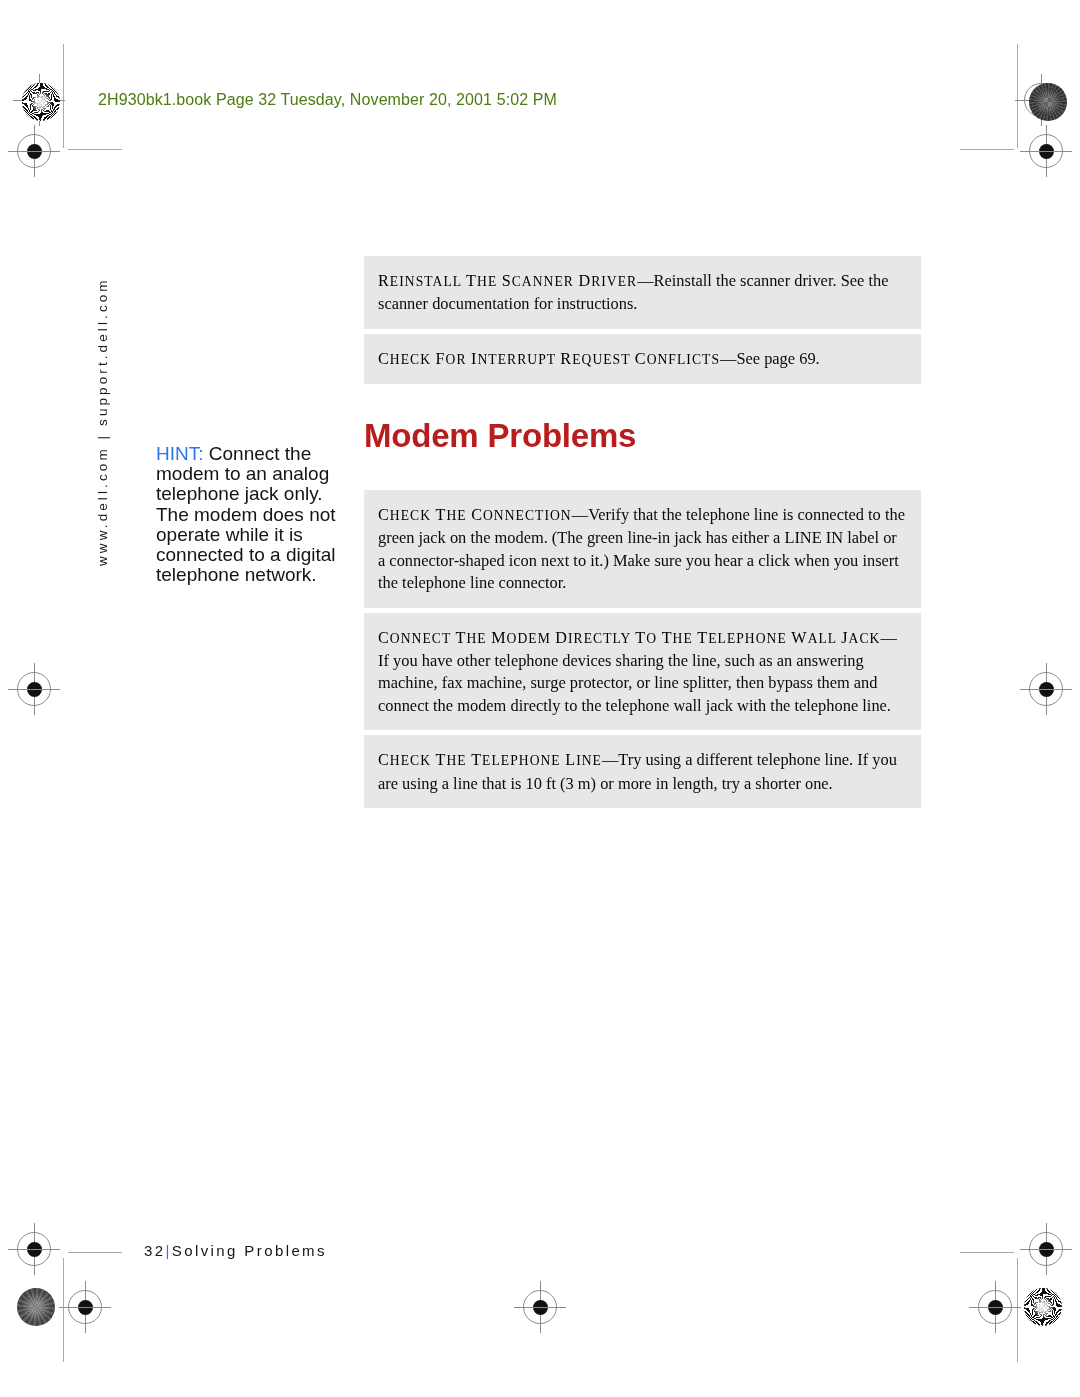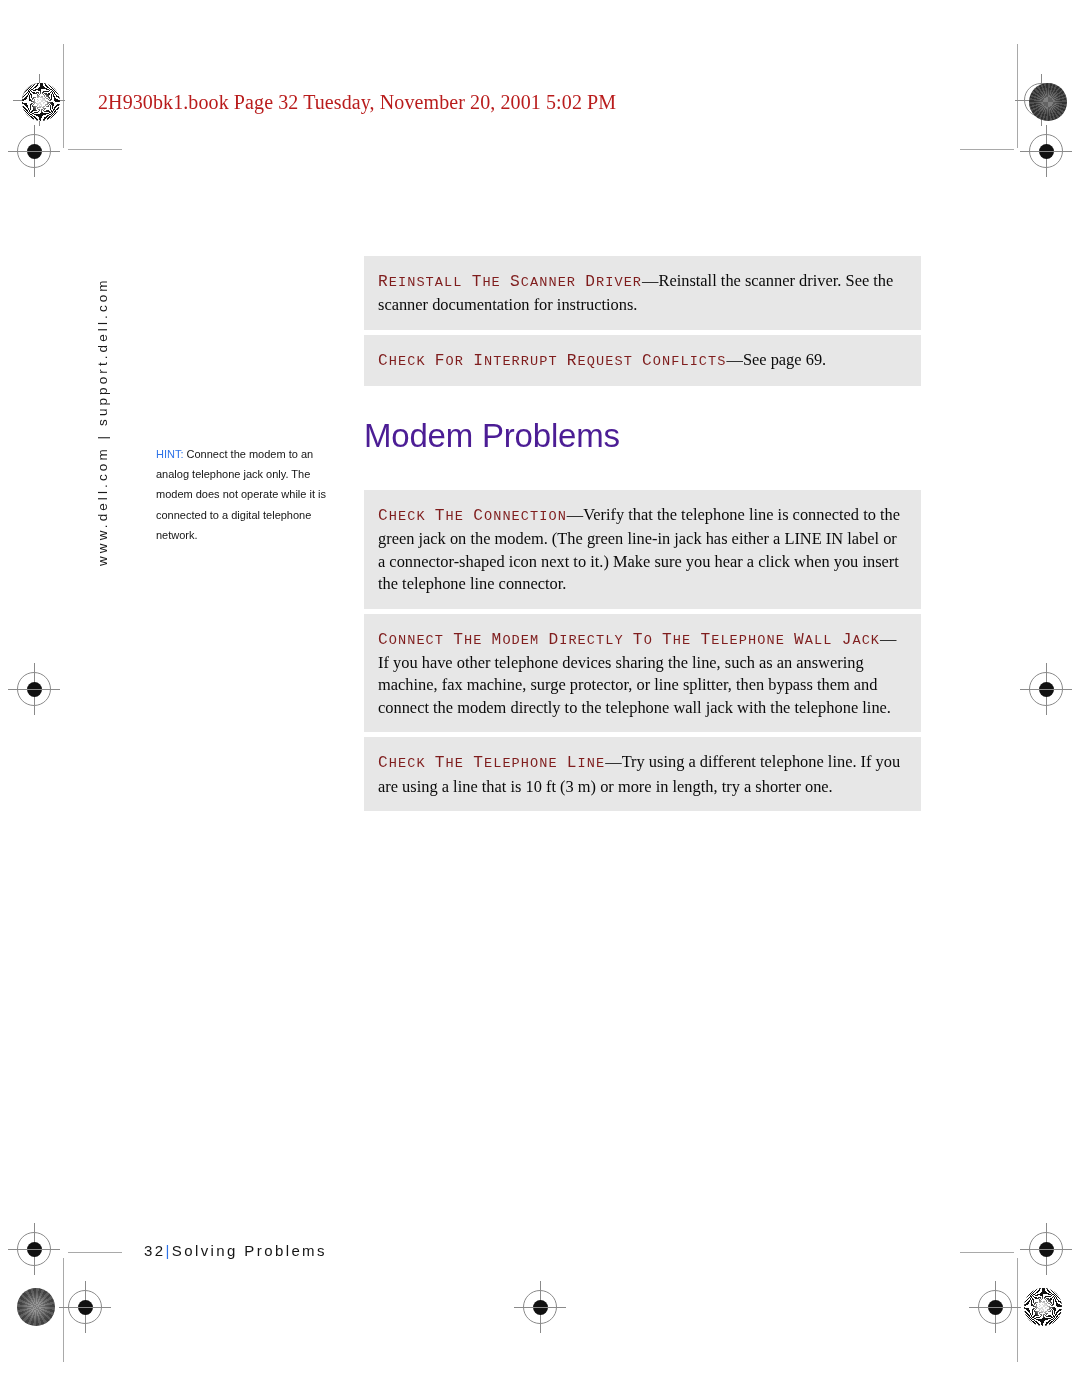--- a/index.html
+++ b/index.html
@@ -94,23 +94,23 @@
     background:
       repeating-conic-gradient(rgba(255,255,255,0.10) 0deg 9deg, rgba(0,0,0,0.12) 9deg 18deg),
       radial-gradient(circle at 50% 50%, rgba(255,255,255,0.28) 0 18%, rgba(0,0,0,0.18) 55%, rgba(0,0,0,0.30) 100%);
   }
 
   
   .page-header {
     position: absolute;
     left: 98px;
     top: 91px;
-    font-family: Liberation Serif, serif;
-    font-size: 20px;
-    color: #b91c1c;
+    font-family: Liberation Sans, sans-serif;
+    font-size: 16px;
+    color: #4d7c0f;
     white-space: nowrap;
     letter-spacing: 0.1px;
   }
 
   
   .side-url {
     position: absolute;
     left: 0;
     top: 0;
     transform-origin: 0 0;
@@ -121,37 +121,37 @@
     white-space: nowrap;
   }
 
   
   .hint {
     position: absolute;
     left: 156px;
     top: 444px;
     width: 190px;
     font-family: "Liberation Sans", "DejaVu Sans", sans-serif;
-    font-size: 11px;
+    font-size: 19px;
     line-height: 20.2px;
     color: #141414;
   }
   .hint .hint-kw {
     color: #2f74e8;
   }
 
   
   .section-title {
     position: absolute;
     left: 364px;
     top: 395px;
     font-family: "Liberation Sans", "DejaVu Sans", sans-serif;
     font-size: 33px;
-    font-weight: 400;
-    color: #4c1d95;
+    font-weight: 700;
+    color: #b91c1c;
     letter-spacing: -0.2px;
   }
 
   
   .boxes {
     position: absolute;
     left: 364px;
     width: 557px;
   }
   #boxes-top { top: 256px; }
@@ -165,22 +165,22 @@
   }
   .tip-text {
     font-family: "Liberation Serif", "DejaVu Serif", serif;
     font-size: 16.4px;
     line-height: 22.4px;
     color: #0a0a0a;
     margin: 0;
     text-align: left;
   }
   .tip-lead {
-    font-family: Liberation Mono, monospace;
-    color: #7f1d1d;
+    font-family: Liberation Serif, serif;
+    color: #000000;
     font-size: 13.6px;
     letter-spacing: 1.05px;
     text-transform: uppercase;
   }
   .tip-lead .cap {
     font-size: 16.2px;
   }
   .tip-dash {
     font-family: "Liberation Serif", "DejaVu Serif", serif;
     color: #0a0a0a;

